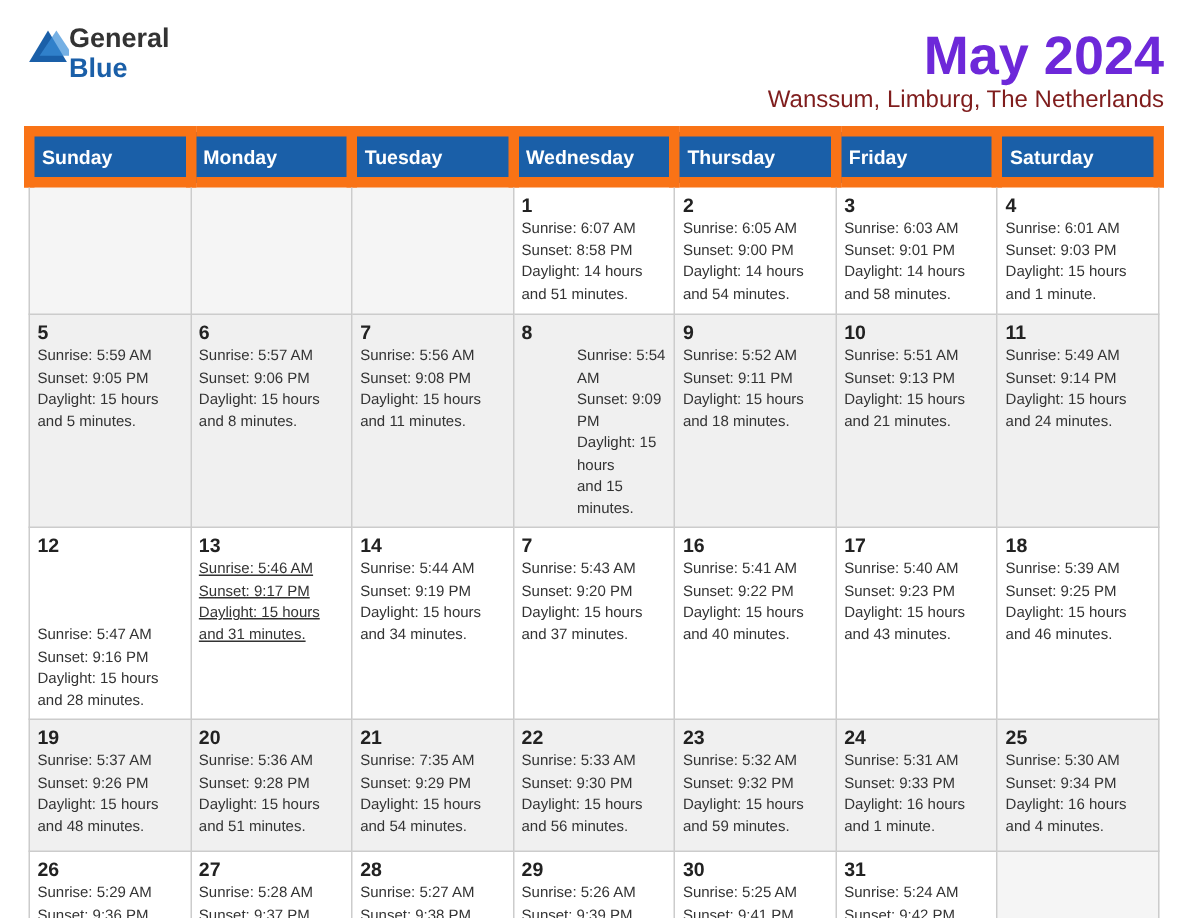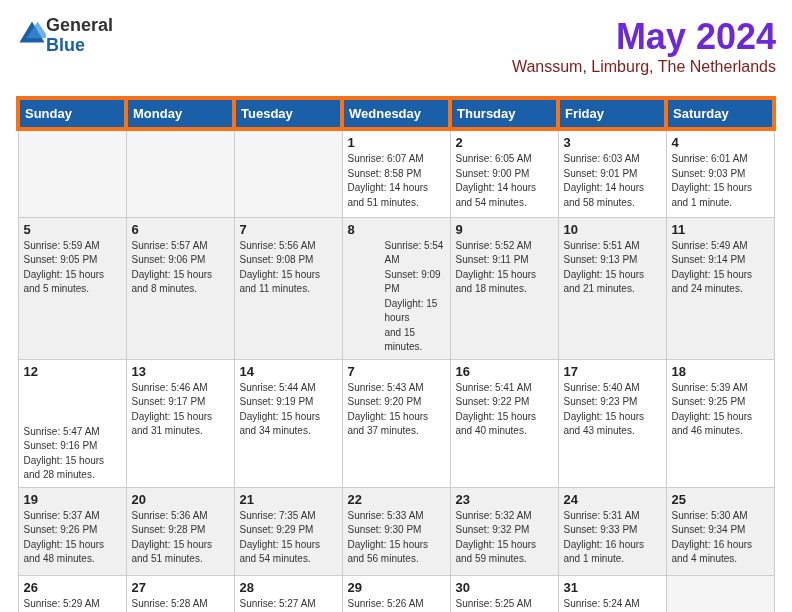--- a/index.html
+++ b/index.html
@@ -7,21 +7,21 @@
       font-family: Arial, sans-serif;
       background: #fff;
       width: 792px;
       min-height: 612px;
       padding: 16px;
     }
     .header {
       display: flex;
       justify-content: space-between;
       align-items: flex-start;
-      margin-bottom: 20px;
+      margin-bottom: 8px;
     }
     .logo {
       display: flex;
       align-items: center;
     }
     .logo-text {
       font-size: 18px;
       font-weight: bold;
       line-height: 1.1;
     }
@@ -48,21 +48,21 @@
       width: 100%;
       border-collapse: collapse;
       table-layout: fixed;
     }
     .calendar th {
       background-color: #1a5fa8;
       color: #fff;
       text-align: left;
       padding: 6px 5px;
       font-size: 13px;
-      border: 4px solid #f97316;
+      border: 7px solid #f97316;
     }
     .calendar td {
       border: 1px solid #ccc;
       vertical-align: top;
       padding: 4px 5px;
       font-size: 10.5px;
       color: #333;
       height: 88px;
       background: #fff;
     }
@@ -206,21 +206,21 @@
       <tr>
         <td>
           <div class="day-number">12</div>
           <div class="day-info" style="white-space: pre-line; margin-top: 46px;">Sunrise: 5:47 AM
 Sunset: 9:16 PM
 Daylight: 15 hours
 and 28 minutes.</div>
         </td>
         <td>
           <div class="day-number">13</div>
-          <div class="day-info" style="white-space: pre-line;">Sunrise: 5:46 AM
+          <div class="day-info" style="white-space: pre-line; text-decoration: underline;">Sunrise: 5:46 AM
 Sunset: 9:17 PM
 Daylight: 15 hours
 and 31 minutes.</div>
         </td>
         <td>
           <div class="day-number">14</div>
           <div class="day-info" style="white-space: pre-line;">Sunrise: 5:44 AM
 Sunset: 9:19 PM
 Daylight: 15 hours
 and 34 minutes.</div>

